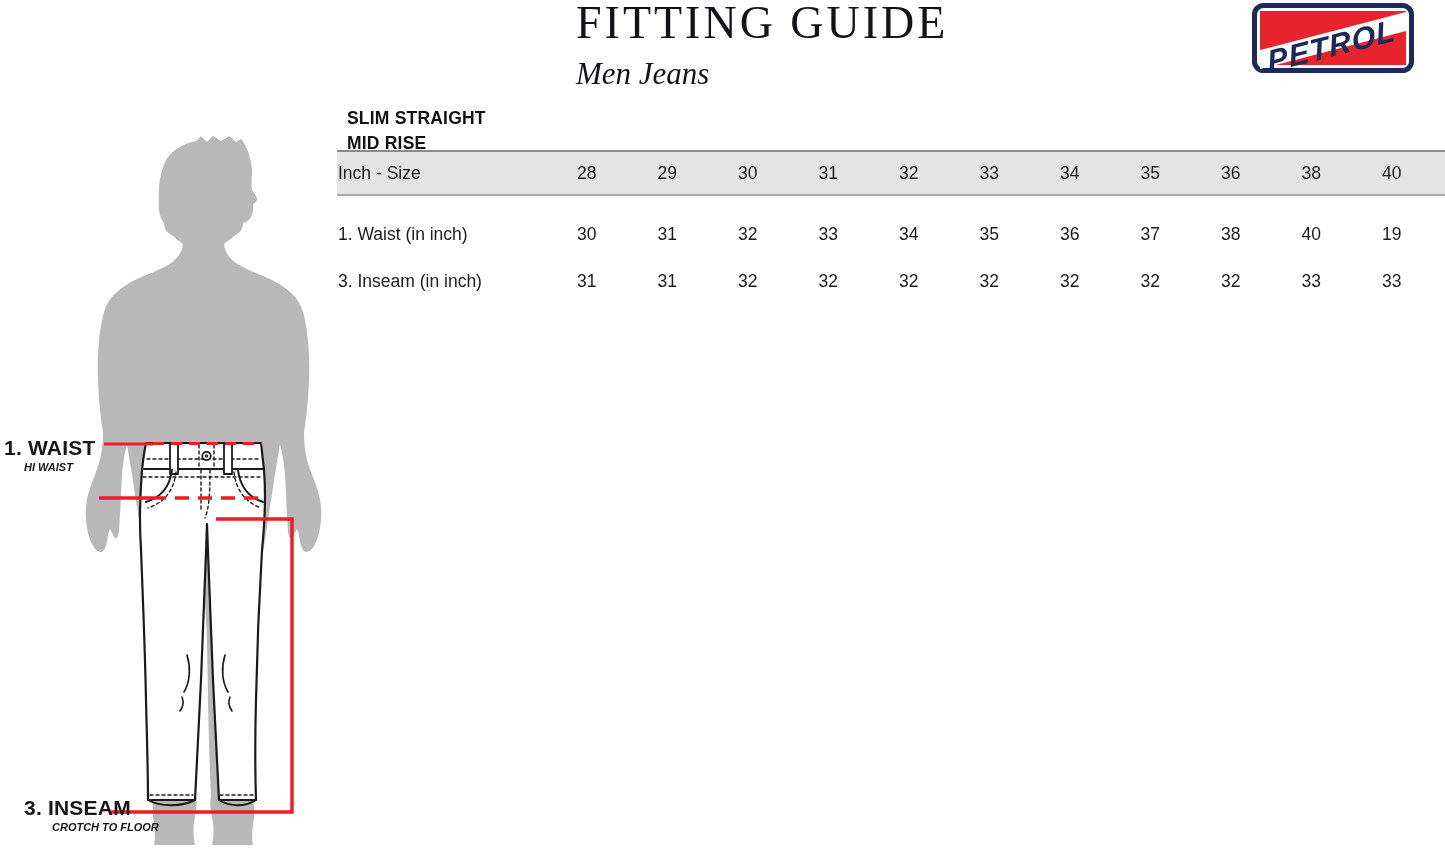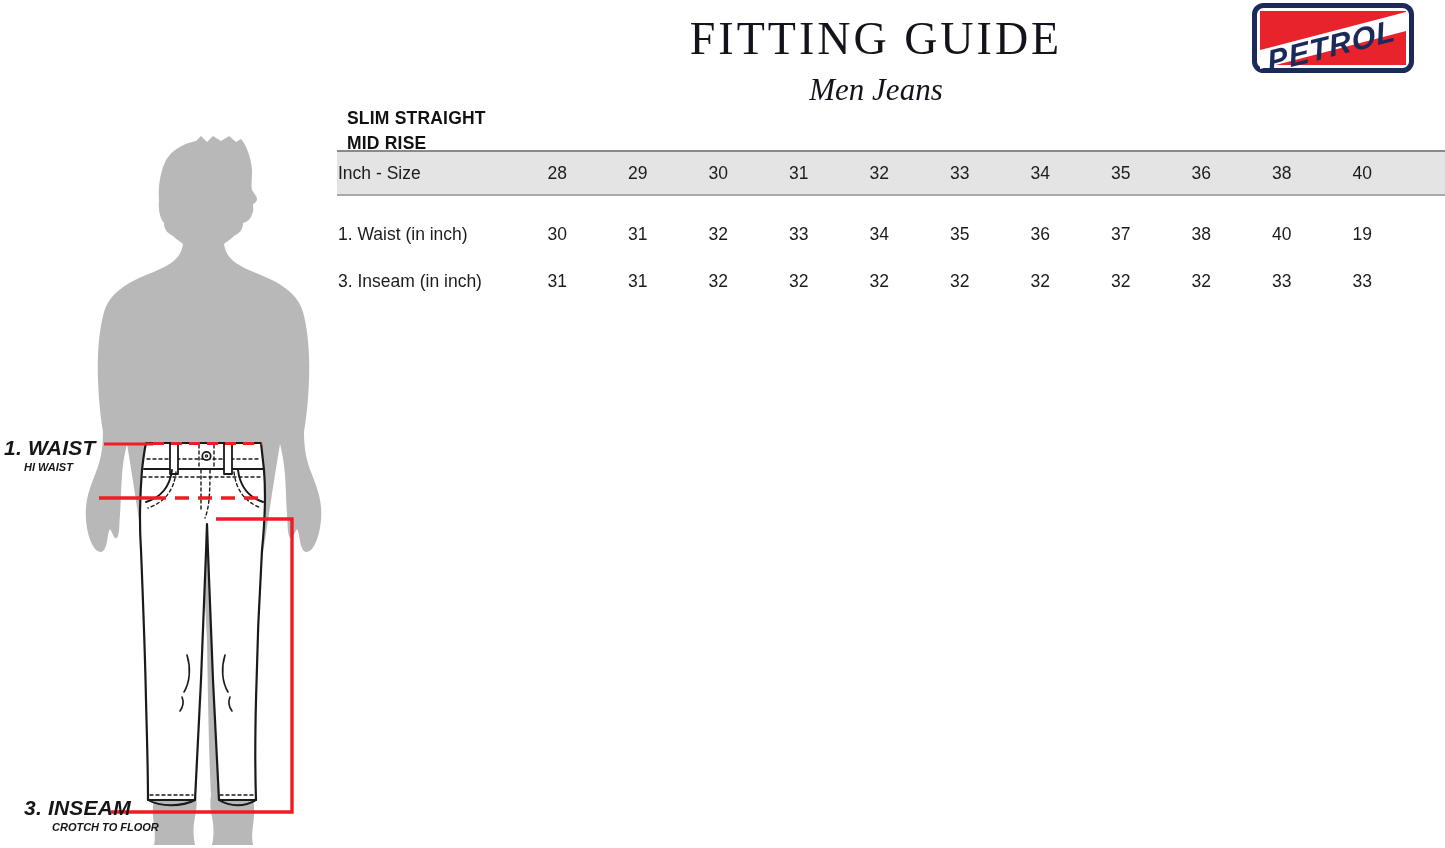--- a/index.html
+++ b/index.html
@@ -1,47 +1,47 @@
 <!DOCTYPE html>
 <html><head>
 <meta charset="utf-8">
 <style>
   html,body{margin:0;padding:0;background:#ffffff;}
   .page{position:relative;width:1445px;height:848px;background:#fff;overflow:hidden;
         font-family:"Liberation Sans",sans-serif;color:#1c1c1c;}
 
   
-  .title-block{position:absolute;left:576px;top:16px;width:600px;text-align:center;}
+  .title-block{position:absolute;left:576px;top:0;width:600px;text-align:left;}
   .main-title{font-family:"Liberation Serif",serif;font-weight:500;font-size:46px;
               letter-spacing:3px;line-height:1.0;margin:0;color:#13131b;}
   .sub-title{font-family:"Liberation Serif",serif;font-style:italic;font-size:31px;
              margin-top:10px;color:#13131b;}
 
   
   .logo{position:absolute;left:1252px;top:3px;width:162px;height:70px;}
 
   
   .fit-label{position:absolute;left:347px;top:99px;font-weight:bold;font-size:17.5px;
              line-height:25px;letter-spacing:.2px;color:#111;margin-top:7px;}
 
   
   .size-table-wrap{position:absolute;left:337px;top:150px;width:1108px;}
   table.size-table{border-collapse:collapse;table-layout:fixed;width:1108px;
                    font-size:17.5px;color:#1c1c1c;}
   table.size-table thead th{background:#e4e4e4;border-top:2px solid #8a8a8a;
                    border-bottom:2px solid #a9a9a9;height:40px;font-weight:400;}
   .lbl{text-align:left;}
-  .num{text-align:center;}
+  .num{text-align:right;}
   tr.gap td{height:13px;}
   tbody tr.data-row td{height:45px;}
 
   
   .figure-svg{position:absolute;left:0;top:130px;}
   .meas-label{position:absolute;color:#161616;}
-  .meas-main{font-size:21px;font-weight:bold;letter-spacing:.2px;white-space:nowrap;font-style:italic;}
+  .meas-main{font-size:21px;font-weight:bold;letter-spacing:.2px;white-space:nowrap;}
   .meas-sub{font-size:11px;font-weight:bold;font-style:italic;white-space:nowrap;}
   #waist-label{left:4px;top:436px;}
   #waist-label .meas-sub{margin:1px 0 16px 20px;}
   #hips-label{left:2px;top:489px;}
   #hips-label .meas-sub{margin:1px 0 0 20px;}
   #inseam-label{left:24px;top:796px;}
   #inseam-label .meas-sub{margin:1px 0 0 28px;}
 </style>
 </head>
 <body>

